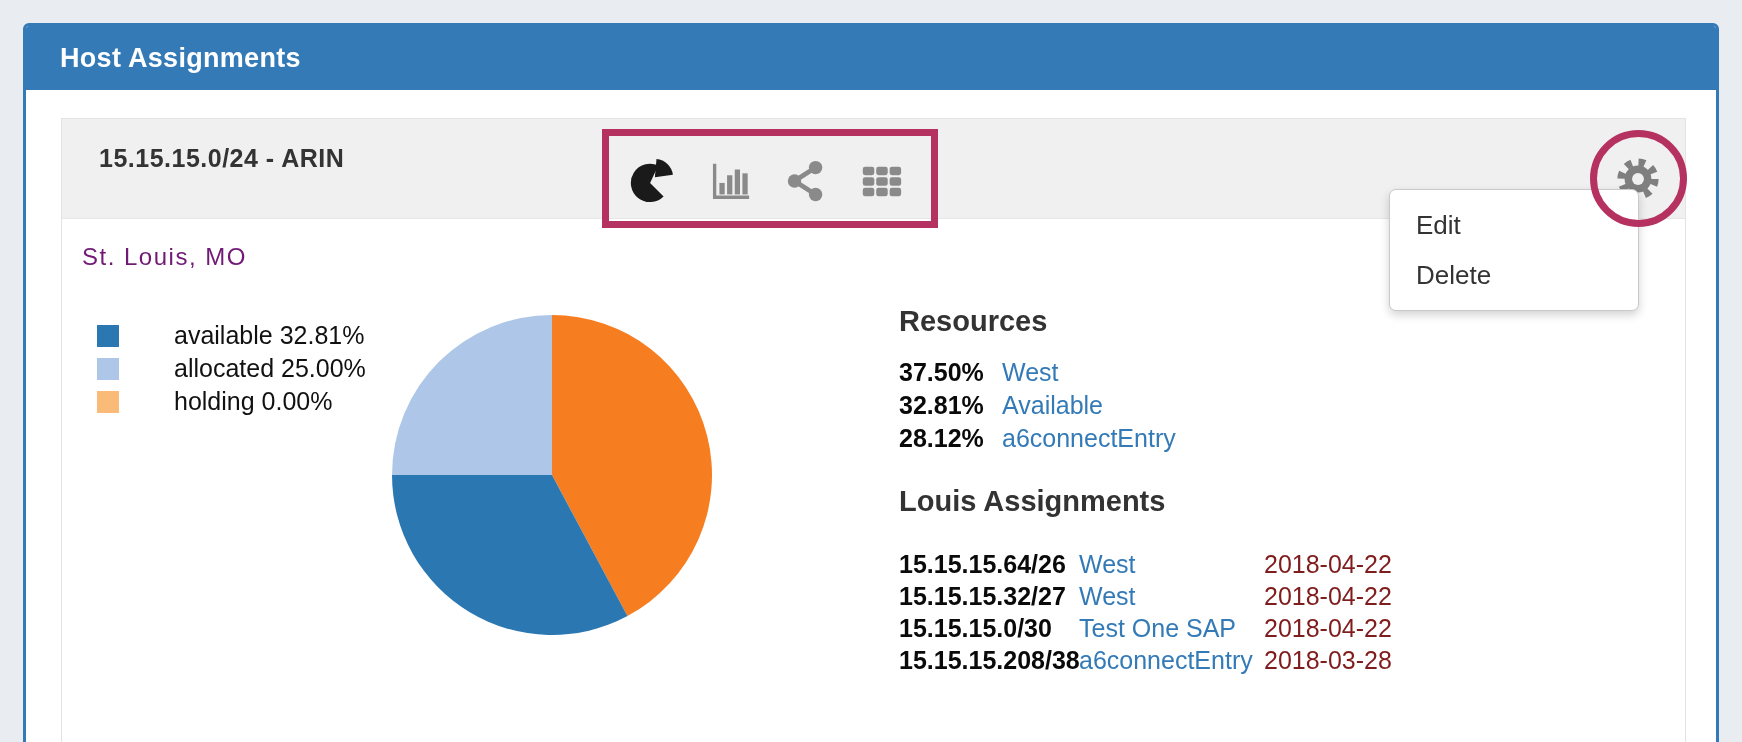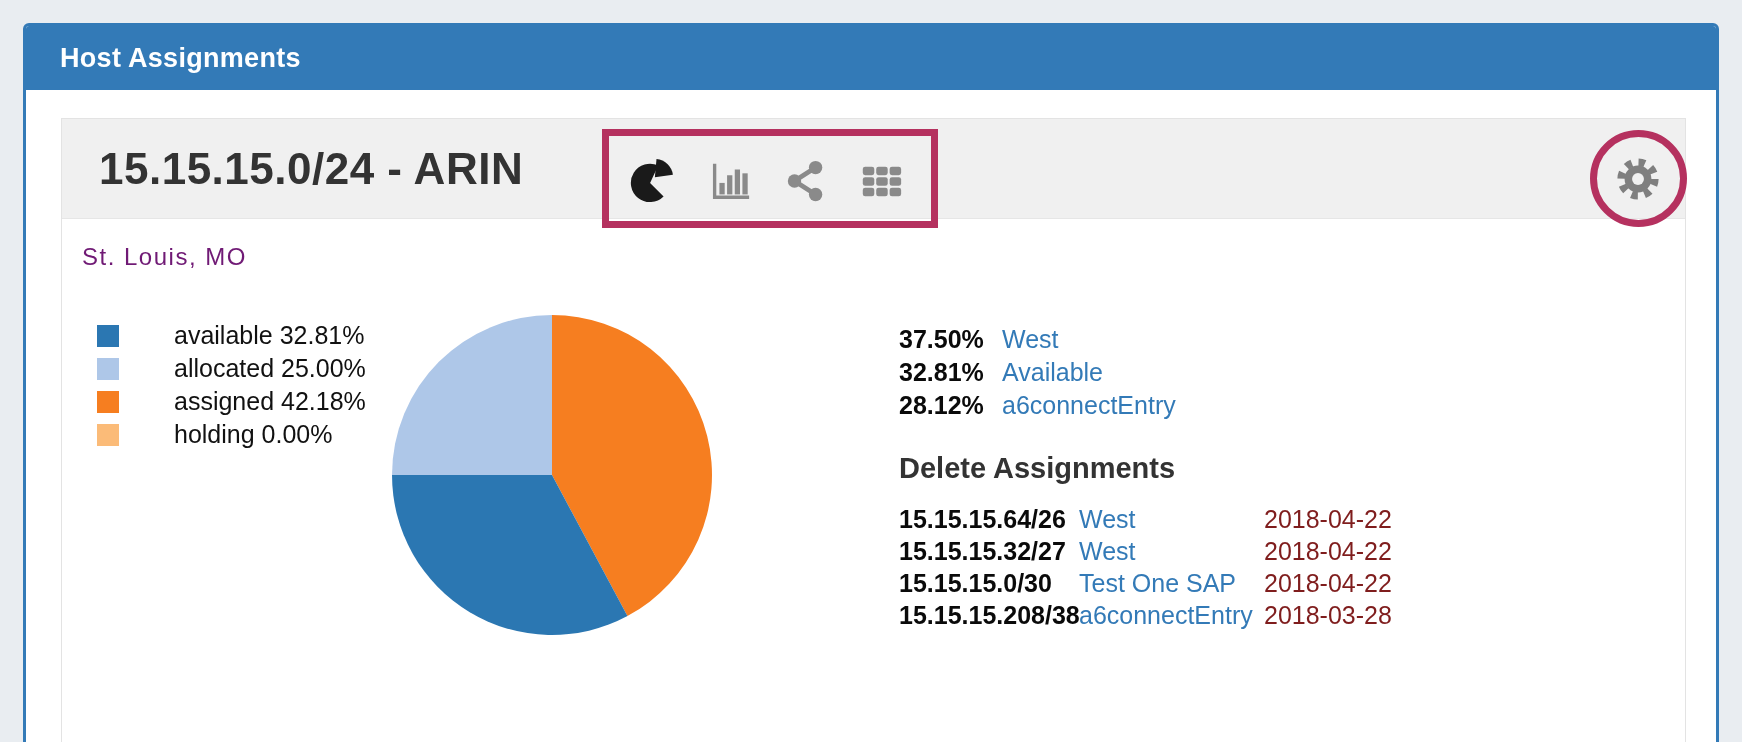--- a/index.html
+++ b/index.html
@@ -25,21 +25,21 @@
   
   .card {
     position:absolute; left:35px; top:92px; width:1625px; height:710px;
     background:#fff; border:1px solid #e3e3e3;
   }
   .card-strip {
     position:absolute; left:0; top:0; width:100%; height:100px;
     background:#f0f0f0; border-bottom:1px solid #e6e6e6;
   }
   .card-title {
-    position:absolute; left:37px; top:25px; font-size:44px; font-weight:bold;
+    position:absolute; left:37px; top:25px; font-size:25px; font-weight:bold;
     color:#333; letter-spacing:.5px;
   }
   .tool-icon { position:absolute; width:46px; height:46px; top:39px; cursor:pointer; }
   .tool-pie   { left:567px; }
   .tool-bar   { left:644px; }
   .tool-share { left:721px; }
   .tool-grid  { left:796px; }
   .gear { left:1553px; top:37px; }
   
   .annot-box {
@@ -70,21 +70,21 @@
   .legend-swatch { width:22px; height:22px; margin-right:11px; flex:0 0 auto; }
   .legend-label { font-size:25px; color:#111; white-space:nowrap; }
   .pie-wrap { position:absolute; left:329px; top:195px; width:322px; height:322px; }
   .col-right { position:absolute; left:837px; top:186px; width:600px; }
   .sec-heading { font-size:29px; font-weight:bold; color:#333; }
   .res-rows { margin-top:18px; margin-bottom:30px; }
   .res-row { height:33px; line-height:33px; font-size:25px; white-space:nowrap; }
   .res-pct { display:inline-block; width:103px; font-weight:bold; color:#0a0a0a; }
   .ra-rows { margin-top:18px; }
   .ra-row { height:32px; line-height:32px; font-size:25px; white-space:nowrap; }
-  .ra-block { display:inline-block; width:180px; font-weight:bold; color:#0a0a0a; }
+  .ra-block { display:inline-block; width:180px; font-weight:bold; color:#0a0a0a;margin-top:12px; }
   .ra-res { display:inline-block; width:185px; }
   .ra-date { color:#7f1d1d; }
   a.link, .link { color:#337ab7; text-decoration:none; cursor:pointer; }
 </style>
 </head>
 <body>
 
 <div class="panel">
   <div class="panel-header">
     <h1>Host Assignments</h1>
@@ -128,57 +128,58 @@
 
     <svg class="tool-icon gear" viewBox="0 0 48 48">
       <circle cx="24" cy="24" r="17.5" fill="none" stroke="#7f7f7f" stroke-width="8" stroke-dasharray="6.7 7.05"></circle>
       <circle cx="24" cy="24" r="14" fill="#7f7f7f"></circle>
       <circle cx="24" cy="24" r="6.2" fill="#f0f0f0"></circle>
     </svg>
 
     <div class="annot-box"></div>
     <div class="annot-circle"></div>
 
+    <div class="menu">
+        <div class="menu-item">Edit</div>
+        <div class="menu-item">Delete</div>
+      </div>
 
     <a class="location-link">St. Louis, MO</a>
 
     <div class="legend">
         <div class="legend-row">
           <span class="legend-swatch" style="background: rgb(43, 119, 178);"></span>
           <span class="legend-label">available 32.81%</span>
         </div>
         <div class="legend-row">
           <span class="legend-swatch" style="background: rgb(174, 199, 232);"></span>
           <span class="legend-label">allocated 25.00%</span>
-        </div>
-        <div class="legend-row">
-          <span class="legend-swatch" style="background: rgb(246, 126, 32);"></span>
-          <span class="legend-label">assigned 42.18%</span>
         </div>
         <div class="legend-row">
           <span class="legend-swatch" style="background: rgb(251, 187, 120);"></span>
           <span class="legend-label">holding 0.00%</span>
         </div>
       </div>
 
     <div class="pie-wrap">
       <svg id="pie-svg" width="322" height="322" viewBox="0 0 322 322">
           <path d="M161,161 L161.00,1.00 A160,160 0 0 1 236.45,302.09 Z" fill="#f67e20"></path>
           <path d="M161,161 L236.45,302.09 A160,160 0 0 1 1.00,161.03 Z" fill="#2b77b2"></path>
           <path d="M161,161 L1.00,161.03 A160,160 0 0 1 161.00,1.00 Z" fill="#aec7e8"></path>
         </svg>
     </div>
 
     <div class="col-right">
+      <div class="sec-heading">Resources</div>
       <div class="res-rows">
           <div class="res-row"><span class="res-pct">37.50%</span><a class="link">West</a></div>
           <div class="res-row"><span class="res-pct">32.81%</span><a class="link">Available</a></div>
           <div class="res-row"><span class="res-pct">28.12%</span><a class="link">a6connectEntry</a></div>
         </div>
-      <div class="sec-heading">Delete Assignments</div>
+      <div class="sec-heading">Louis Assignments</div>
       <div class="ra-rows">
           <div class="ra-row"><span class="ra-block">15.15.15.64/26</span><a class="ra-res link">West</a><span class="ra-date">2018-04-22</span></div>
           <div class="ra-row"><span class="ra-block">15.15.15.32/27</span><a class="ra-res link">West</a><span class="ra-date">2018-04-22</span></div>
           <div class="ra-row"><span class="ra-block">15.15.15.0/30</span><a class="ra-res link">Test One SAP</a><span class="ra-date">2018-04-22</span></div>
           <div class="ra-row"><span class="ra-block">15.15.15.208/38</span><a class="ra-res link">a6connectEntry</a><span class="ra-date">2018-03-28</span></div>
         </div>
     </div>
   </div>
 </div>
 

